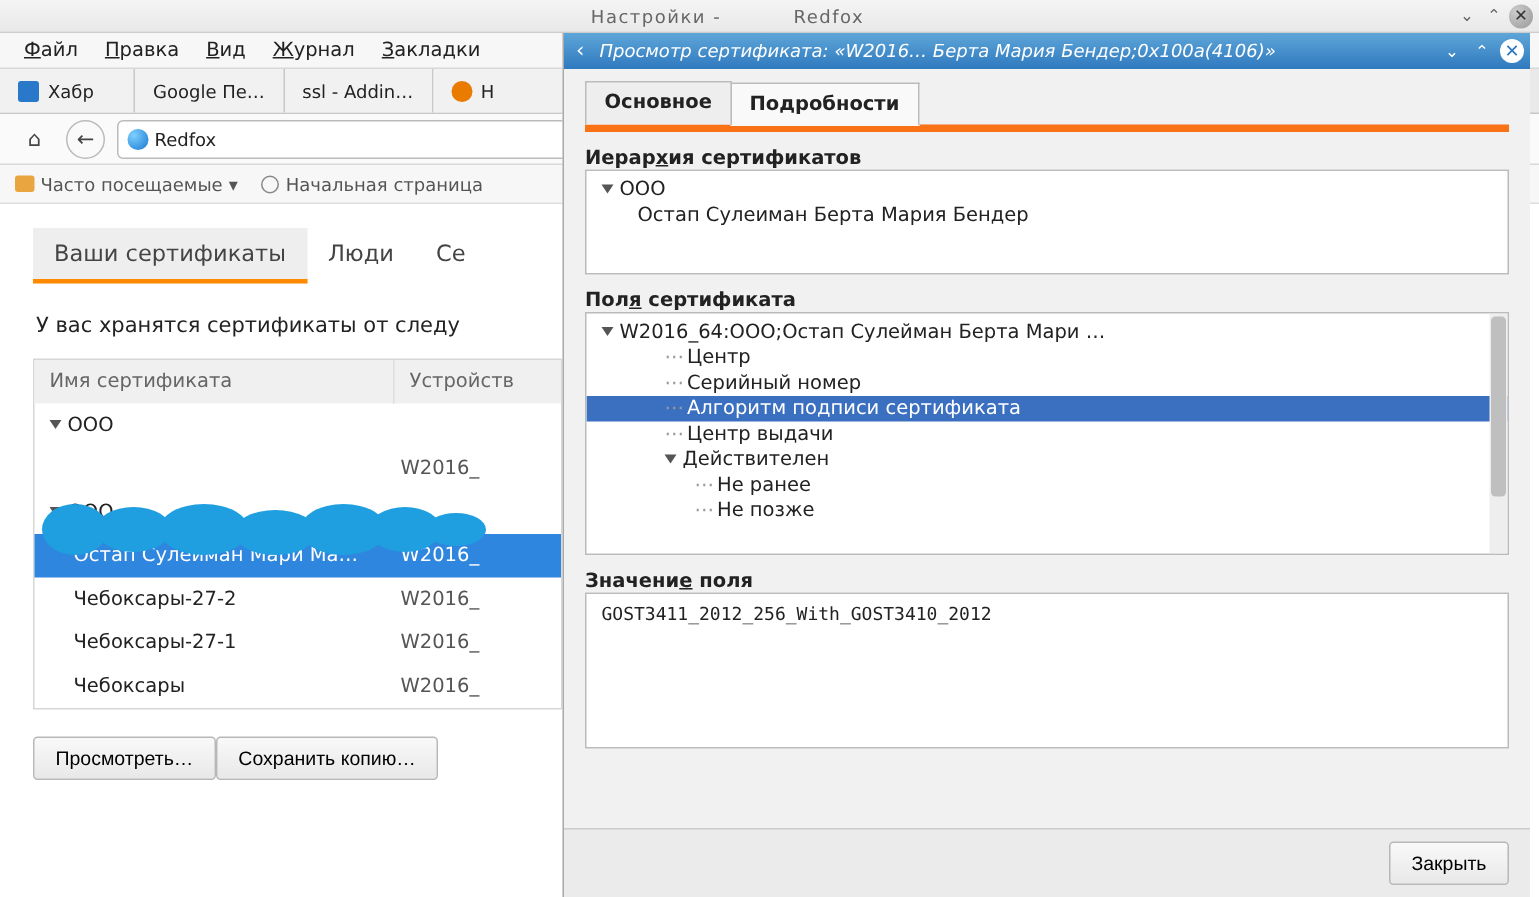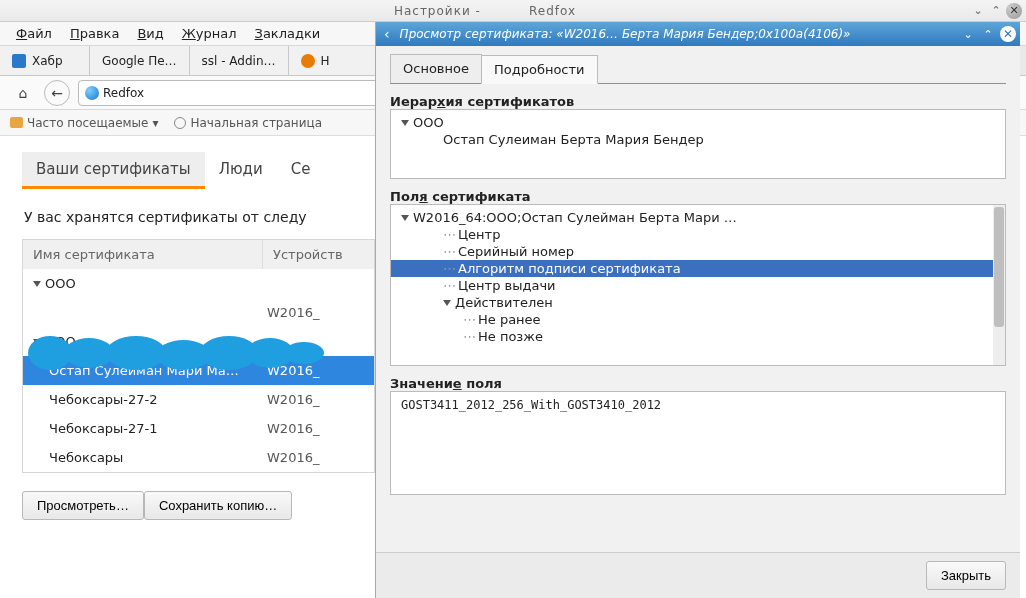--- a/index.html
+++ b/index.html
@@ -243,21 +243,22 @@
   }
 
   .modal-body {
     flex: 1;
     display: flex;
     flex-direction: column;
     padding: 8px 14px 10px 14px;
   }
   .modal-subtabs {
     display: flex;
-    border-bottom: 1px solid #f97316;
+    border-bottom: 5px solid #f97316;
+    font-weight: bold;
   }
   .subtab {
     padding: 6px 12px;
     font-size: 13px;
     border: 1px solid #bbb;
     border-bottom: none;
     background: #eee;
     margin-right: -1px;
     cursor: pointer;
   }
@@ -278,21 +279,21 @@
     background: #fff;
     font-size: 13px;
     padding: 4px 0;
     overflow: hidden;
   }
   .lb-hier { height: 70px; }
   .lb-fields { height: 162px; position: relative; }
   .lb-value { height: 104px; font-family: "DejaVu Sans Mono", monospace; font-size: 12px; padding: 6px 10px; }
   .tree-item { padding: 1px 10px; white-space: nowrap; cursor: pointer; }
   .tree-item.l1 { padding-left: 10px; }
-  .tree-item.l2 { padding-left: 52px; }
+  .tree-item.l2 { padding-left: 34px; }
   .tree-item.l3 { padding-left: 52px; }
   .tree-item.l4 { padding-left: 72px; }
   .tree-item.sel { background: #3b6fc0; color: #fff; }
   .tri2 { display: inline-block; width: 0; height: 0; margin-right: 4px;
     border-left: 4px solid transparent; border-right: 4px solid transparent;
     border-top: 6px solid #555; vertical-align: 1px; }
   .dash::before { content: "⋯"; color: #999; margin-right: 2px; }
   .lb-fields .scrollbar {
     position: absolute; right: 0; top: 0; bottom: 0; width: 12px;
     background: #eee;

